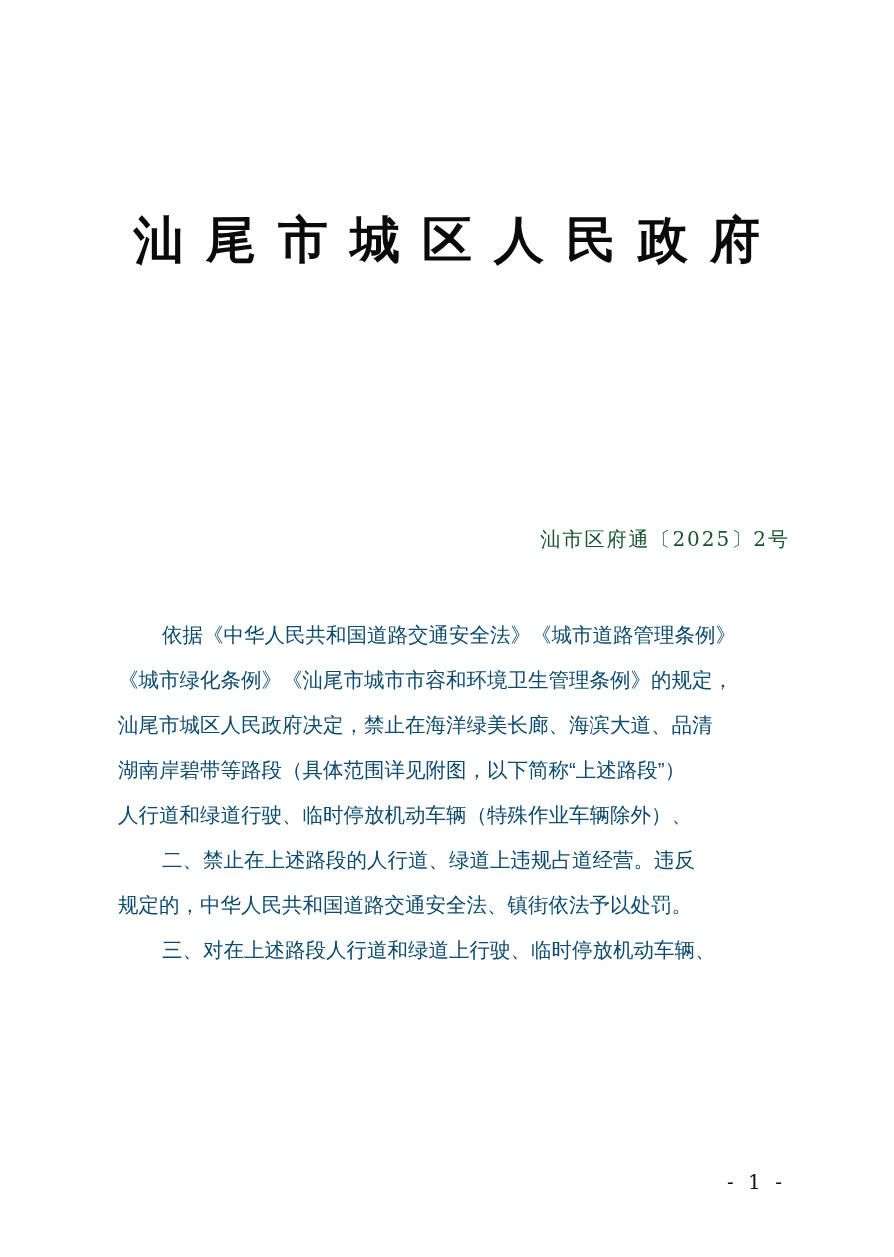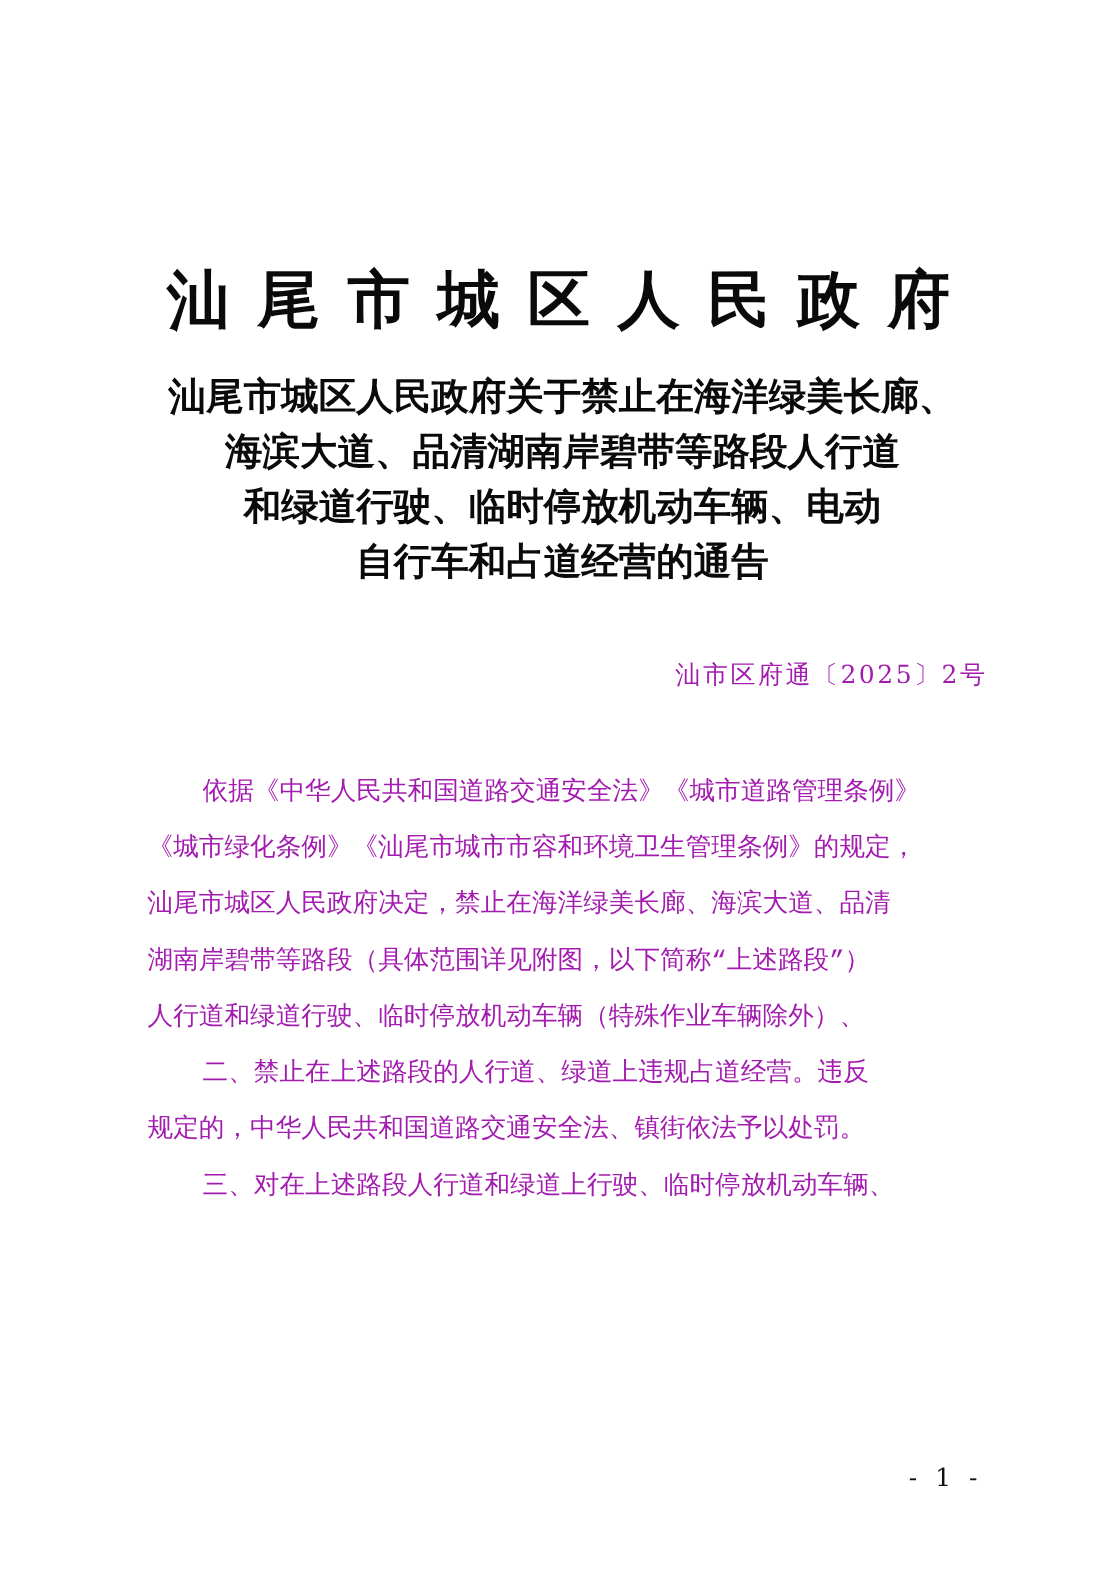--- a/index.html
+++ b/index.html
@@ -51,32 +51,32 @@
     }
     .doc-title div { white-space: nowrap; }
     .doc-number {
       position: absolute;
       top: 524px;
       right: 104px;
       font-family: "DejaVu Serif", "Liberation Serif", serif;
       font-size: 20px;
       letter-spacing: 2px;
       line-height: 30px;
-      color: #a21caf;
+      color: #14532d;
       white-space: nowrap;
     }
     .body-text {
       position: absolute;
       top: 612px;
       left: 118px;
       width: 680px;
-      font-family: Liberation Mono, monospace;
+      font-family: Liberation Sans, sans-serif;
       font-size: 20.5px;
       line-height: 45px;
-      color: #a21caf;
+      color: #0c4a6e;
     }
     .body-text .line {
       white-space: nowrap;
       height: 45px;
     }
     .body-text .indent { padding-left: 44px; }
     .page-number {
       position: absolute;
       top: 1170px;
       left: 727px;
@@ -88,26 +88,20 @@
       letter-spacing: 4px;
     }
   </style>
 </head>
 <body>
 
 <div class="page">
 
   <div class="org-title">汕尾市城区人民政府</div>
 
-  <div class="doc-title">
-    <div>汕尾市城区人民政府关于禁止在海洋绿美长廊、</div>
-    <div>海滨大道、品清湖南岸碧带等路段人行道</div>
-    <div>和绿道行驶、临时停放机动车辆、电动</div>
-    <div>自行车和占道经营的通告</div>
-  </div>
 
   <div class="doc-number">汕市区府通〔2025〕2号</div>
 
   <div class="body-text">
     <div class="line indent">依据《中华人民共和国道路交通安全法》《城市道路管理条例》</div>
     <div class="line">《城市绿化条例》《汕尾市城市市容和环境卫生管理条例》的规定，</div>
     <div class="line">汕尾市城区人民政府决定，禁止在海洋绿美长廊、海滨大道、品清</div>
     <div class="line">湖南岸碧带等路段（具体范围详见附图，以下简称“上述路段”）</div>
     <div class="line">人行道和绿道行驶、临时停放机动车辆（特殊作业车辆除外）、</div>
     <div class="line indent">二、禁止在上述路段的人行道、绿道上违规占道经营。违反</div>

